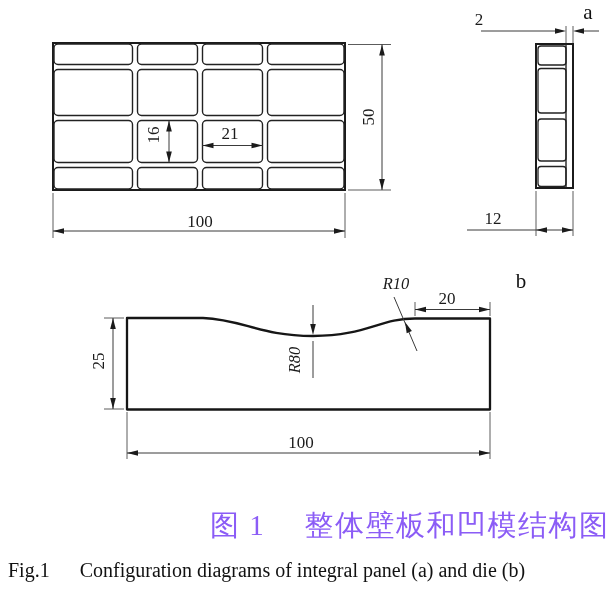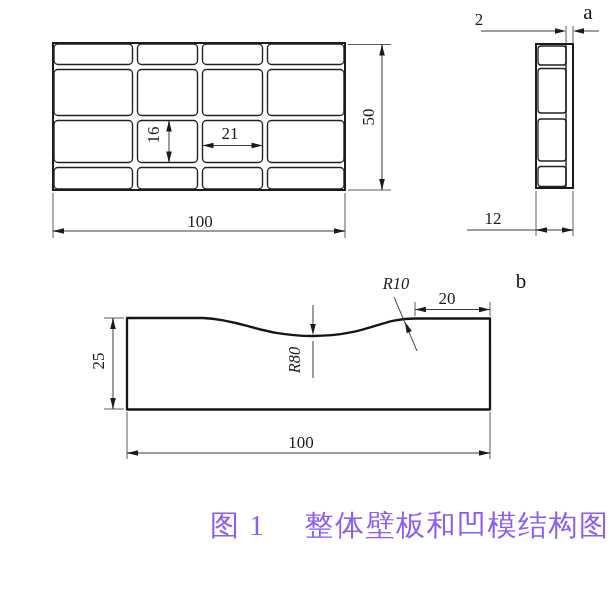--- a/index.html
+++ b/index.html
@@ -194,13 +194,14 @@
       <line class="dim" x1="127" y1="453" x2="490" y2="453"></line>
       <polygon class="arr" points="127,453 138,450.2 138,455.8"></polygon>
       <polygon class="arr" points="490,453 479,450.2 479,455.8"></polygon>
       <text class="dimtext" x="301" y="448" text-anchor="middle">100</text>
     </g>
 
     <text class="sublabel" x="521" y="288" text-anchor="middle">b</text>
   </svg>
 
   <div class="caption-zh">图 1　 整体壁板和凹模结构图</div>
+  <div class="caption-en">Fig.1      Configuration diagrams of integral panel (a) and die (b)</div>
 </div>
 
 </body></html>

